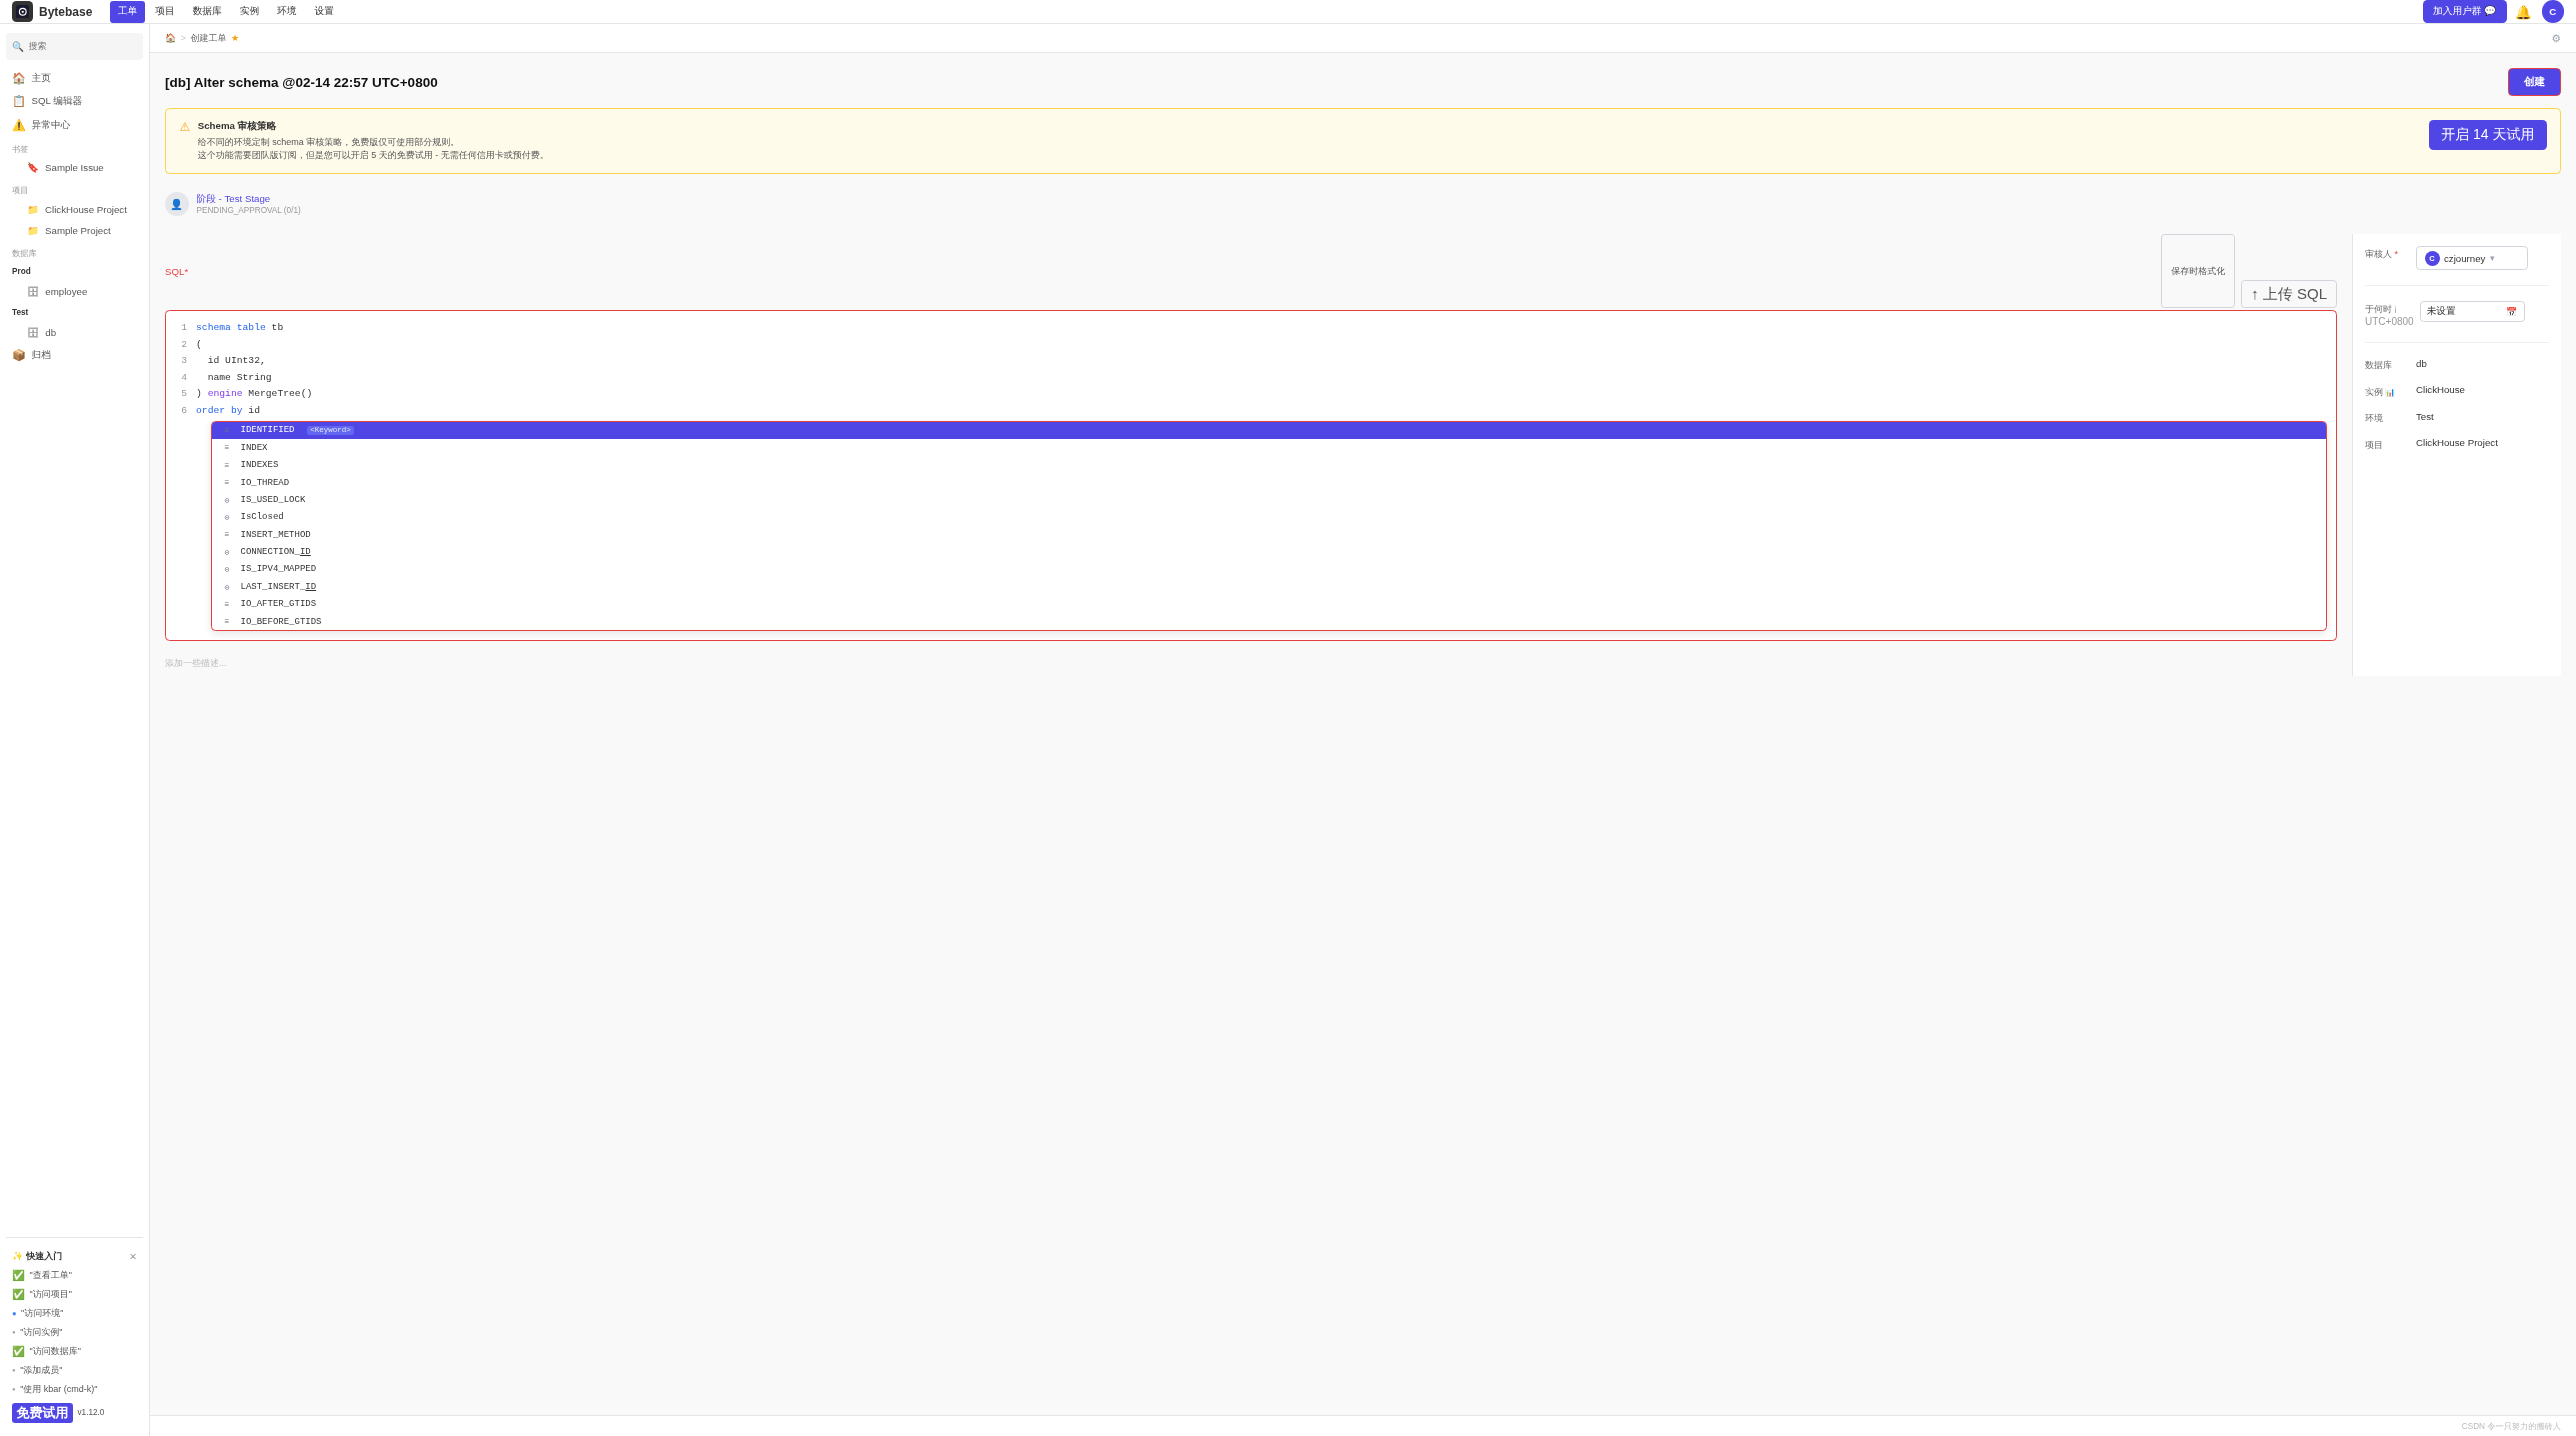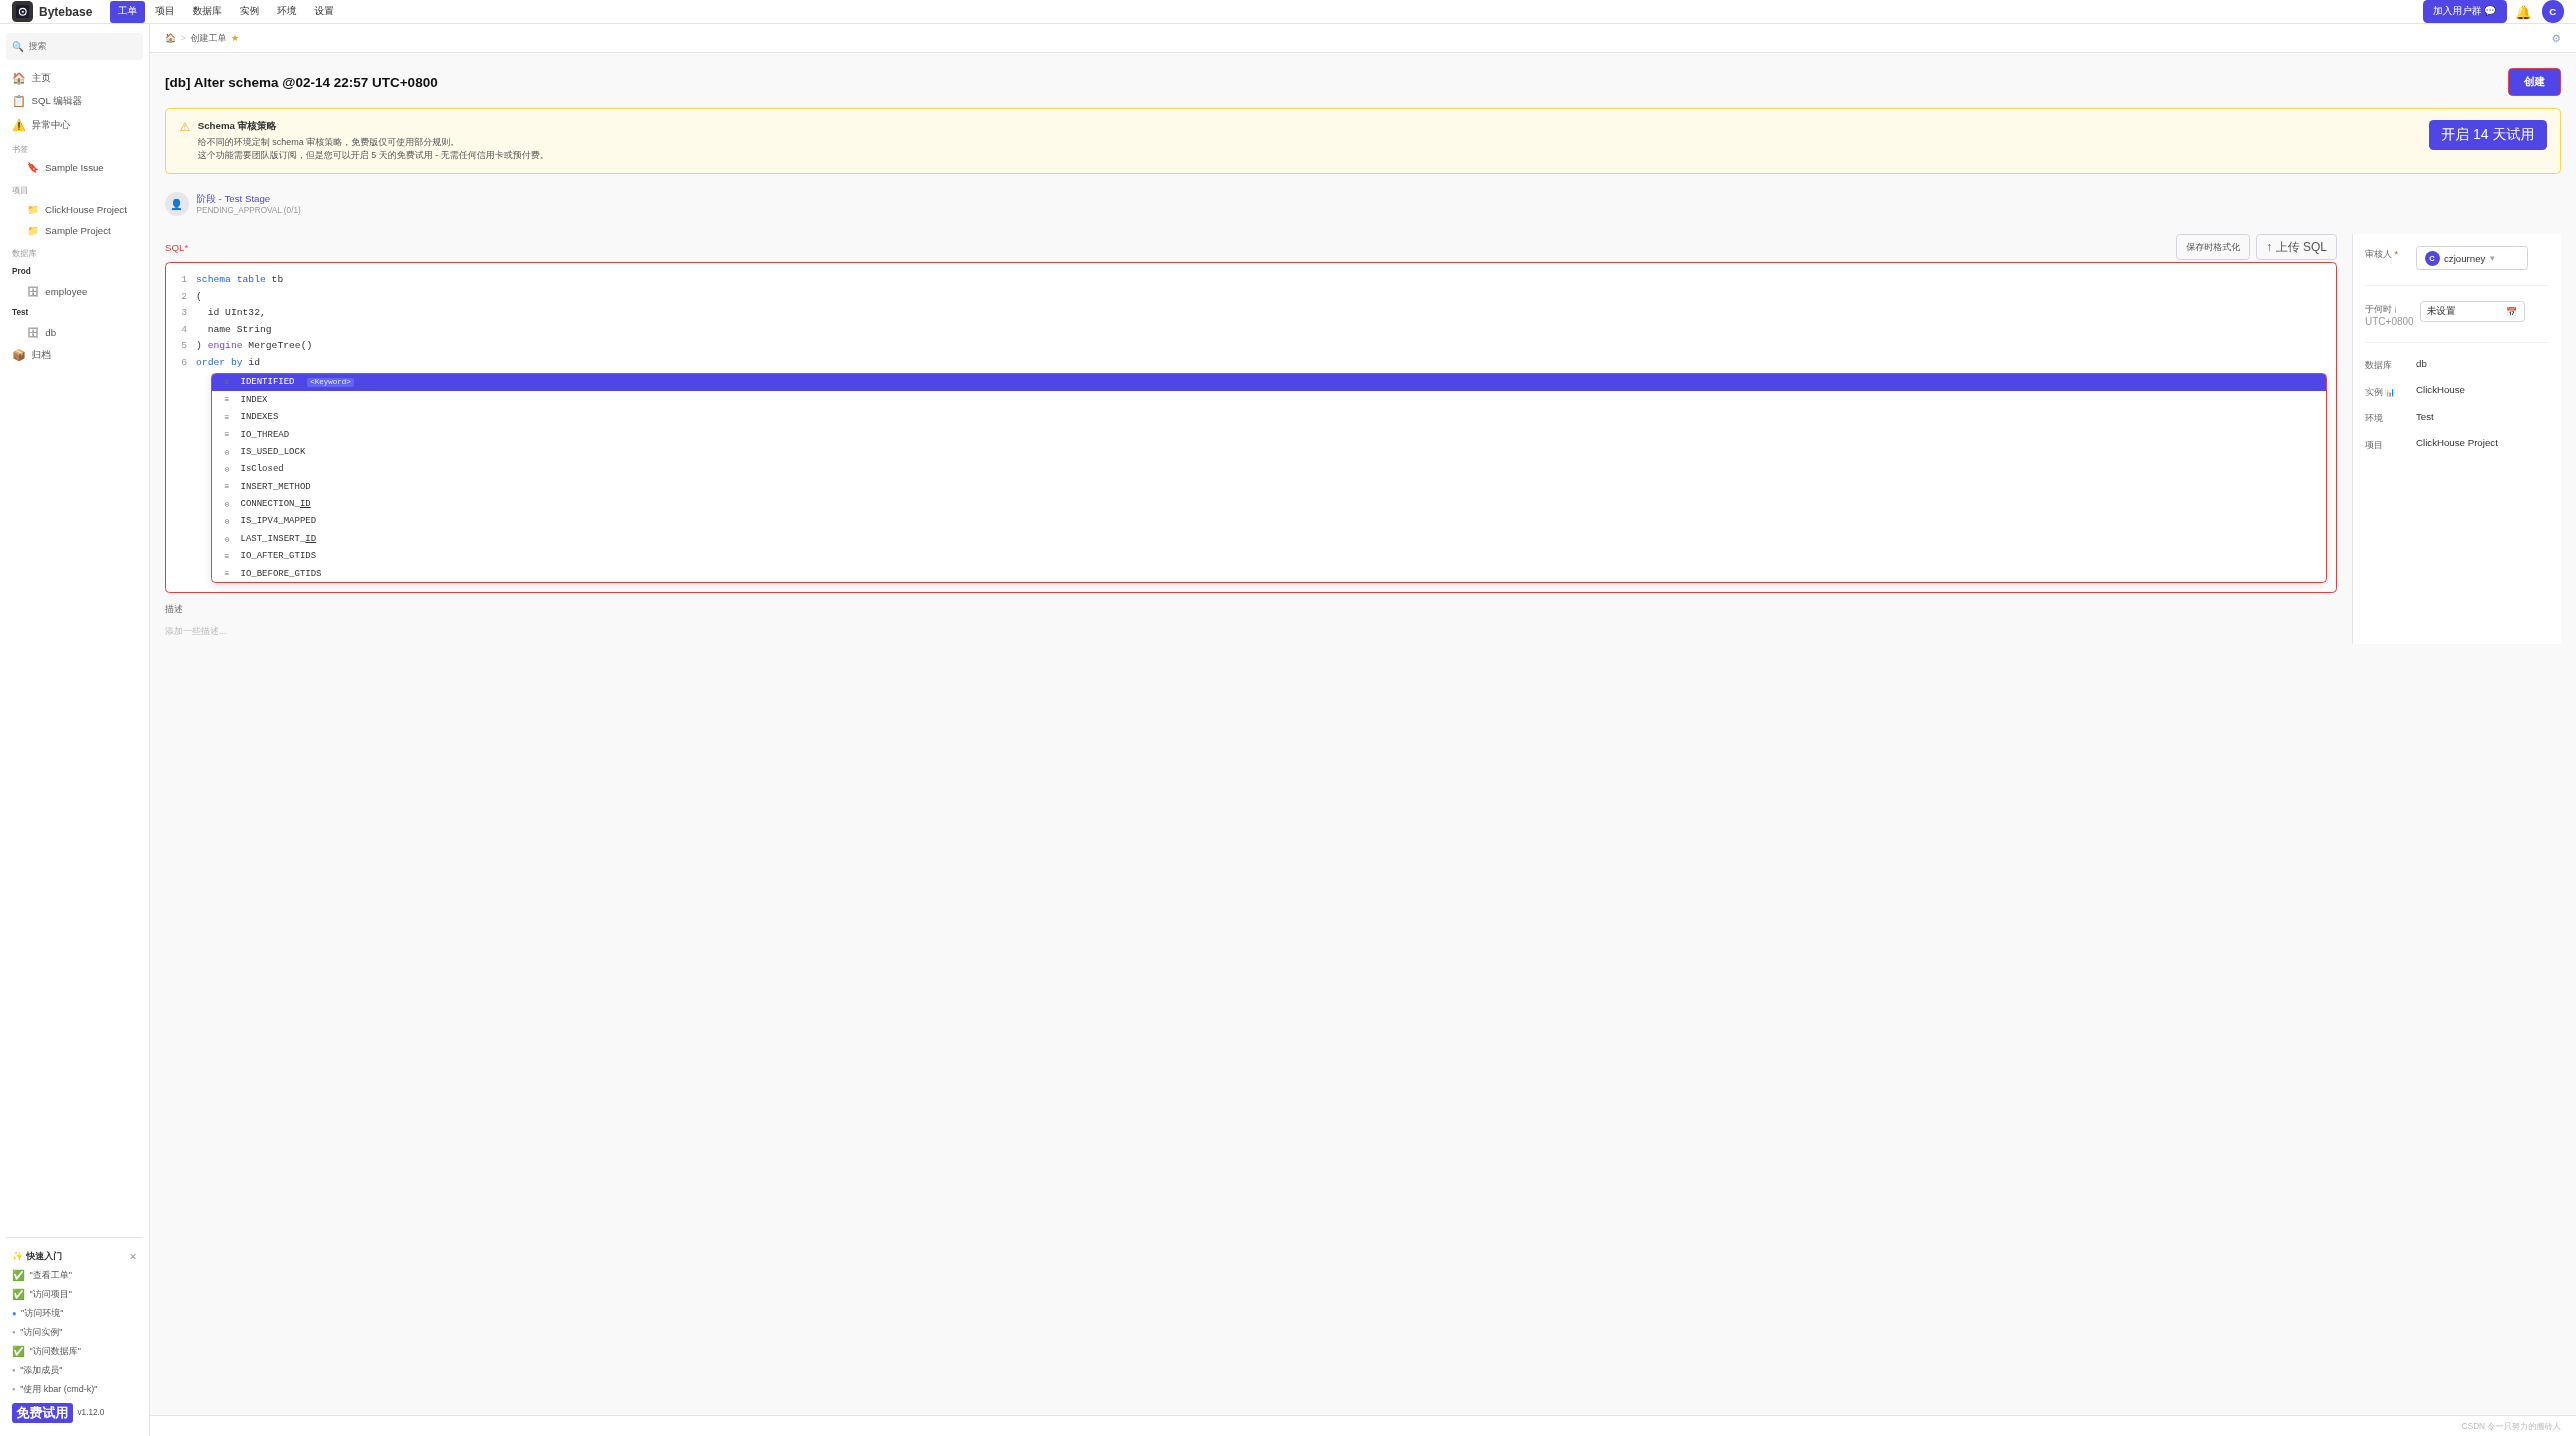--- a/index.html
+++ b/index.html
@@ -64,21 +64,21 @@
     .stage-name { font-size: 9.7px; font-weight: 500; color: #4f46e5; }
     .stage-status { font-size: 8.2px; color: #999; }
 
     .sql-section { display: flex; gap: 15px; }
     .sql-left { flex: 1; display: flex; flex-direction: column; gap: 2px; }
     .sql-toolbar { display: flex; align-items: center; justify-content: space-between; }
     .sql-label { font-size: 9.7px; font-weight: 500; color: #333; }
     .sql-label span { color: #e53e3e; }
     .toolbar-right { display: flex; gap: 6px; }
     .btn-format { background: none; border: 0.7px solid #d1d5db; padding: 3.7px 9px; border-radius: 3.7px; cursor: pointer; font-size: 9px; color: #555; }
-    .btn-upload { background: none; border: 0.7px solid #d1d5db; padding: 3.7px 9px; border-radius: 3.7px; cursor: pointer; font-size: 12px; color: #555; display: flex; align-items: center; gap: 3px; }
+    .btn-upload { background: none; border: 0.7px solid #d1d5db; padding: 3.7px 9px; border-radius: 3.7px; cursor: pointer; font-size: 15px; color: #555; display: flex; align-items: center; gap: 3px; margin-top: 46px; }
 
     .code-editor { background: #fff; border: 1.5px solid #e53e3e; border-radius: 4.5px; padding: 9px; font-family: 'Courier New', monospace; font-size: 9.7px; color: #333; position: relative; min-height: 90px; }
     .code-line { display: flex; gap: 9px; line-height: 1.7; }
     .line-num { color: #999; min-width: 12px; text-align: right; user-select: none; }
     .line-content { flex: 1; }
     .kw-blue { color: #2563eb; }
     .kw-keyword { color: #7c3aed; }
     .autocomplete-dropdown { background: #fff; border: 1.5px solid #e53e3e; border-radius: 4.5px; min-width: 224px; overflow: hidden; box-shadow: 0 3px 9px rgba(0,0,0,0.1); }
     .ac-item { display: flex; align-items: center; gap: 6px; padding: 3.7px 7.5px; font-size: 9px; cursor: pointer; font-family: 'Courier New', monospace; }
     .ac-item.selected { background: #4f46e5; color: #fff; }
@@ -352,21 +352,20 @@
                 </div>
                 <div class="ac-item">
                   <span class="ac-icon">≡</span>
                   <span>IO_BEFORE_GTIDS</span>
                 </div>
               </div>
             </div>
           </div>
 
           <div class="desc-section">
-            <div class="desc-label">描述</div>
             <div class="desc-placeholder">添加一些描述...</div>
           </div>
         </div>
 
         <div class="right-panel">
           <div class="rp-row">
             <div class="rp-label">
               <span>审核人</span>
               <span style="color:#e53e3e;">*</span>
             </div>

